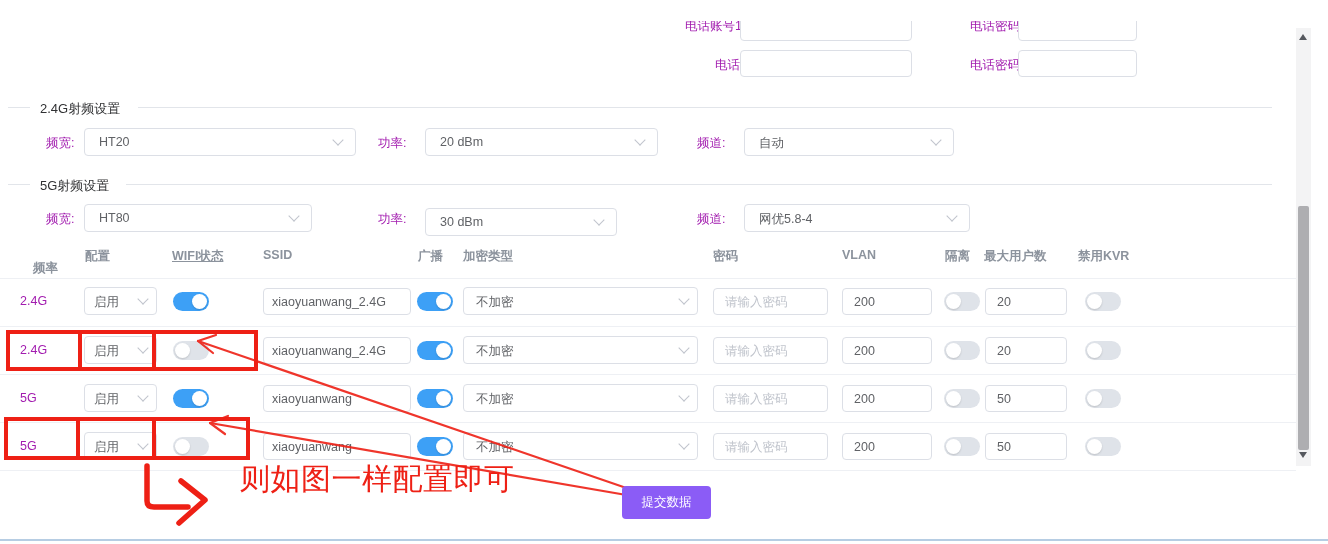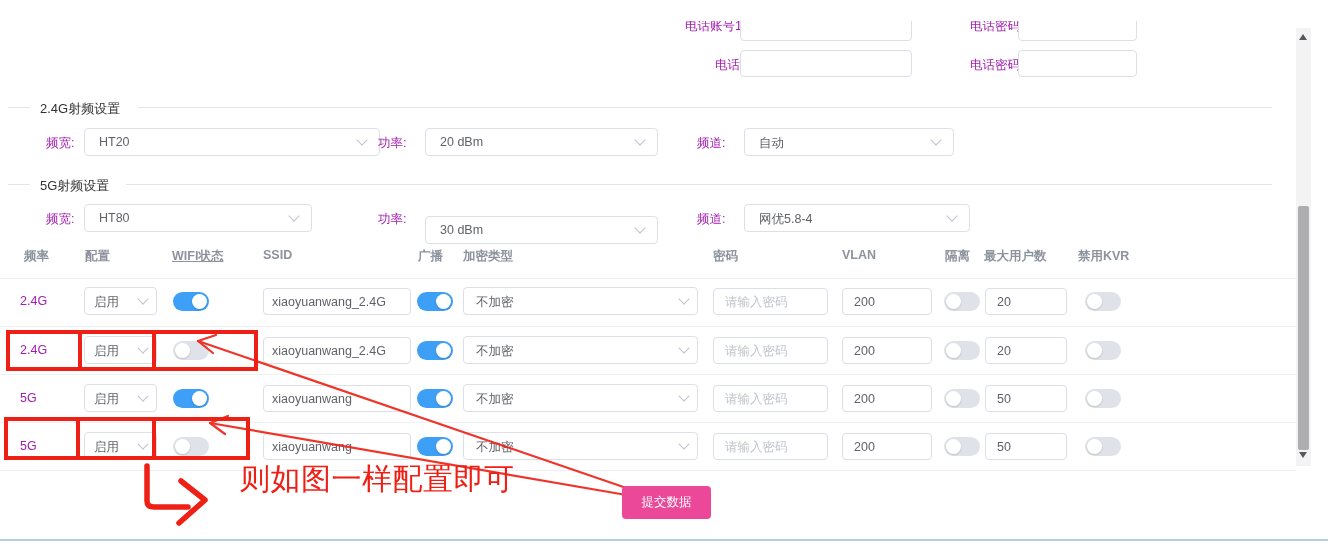--- a/index.html
+++ b/index.html
@@ -22,21 +22,21 @@
         box-shadow:0 1px 2px rgba(0,0,0,.15);}
   .toggle.on{background:#3da0f6;}
   .toggle.on .knob{left:auto;right:2px;}
   .rowline{position:absolute;left:0;width:1296px;height:1px;background:#eef0f4;}
   .secline{position:absolute;height:1px;background:#e2e5ea;}
   .sectitle{position:absolute;font-size:13px;color:#303133;white-space:nowrap;}
   .redbox{position:absolute;border:4px solid #ee2015;}
   .redvert{position:absolute;width:4px;background:#ee2015;}
   .annot-text{position:absolute;left:240px;top:460px;font-size:30px;line-height:38px;color:#ee2015;
         letter-spacing:.5px;white-space:nowrap;}
-  .btn{position:absolute;left:622px;top:486px;width:89px;height:33px;background:#ec4899;border:none;
+  .btn{position:absolute;left:622px;top:486px;width:89px;height:33px;background:#8b5cf6;border:none;
        border-radius:4px;color:#fff;font-family:inherit;font-size:12.5px;cursor:pointer;}
   .sb-track{position:absolute;left:1296px;top:28px;width:15px;height:438px;background:#f3f3f4;}
   .sb-thumb{position:absolute;left:1298px;top:206px;width:11px;height:244px;background:#aeaeb1;border-radius:2px;cursor:pointer;}
   .tri-up{position:absolute;left:1299px;top:34px;width:0;height:0;border:4.5px solid transparent;
         border-bottom:6px solid #55585e;border-top:none;cursor:pointer;}
   .tri-dn{position:absolute;left:1299px;top:452px;width:0;height:0;border:4.5px solid transparent;
         border-top:6px solid #55585e;border-bottom:none;cursor:pointer;}
   .clip{position:absolute;left:0;top:21px;width:1328px;height:21px;overflow:hidden;}
   .botline{position:absolute;left:0;top:539px;width:1328px;height:2px;background:#b6cde3;}
   svg.overlay{position:absolute;left:0;top:0;pointer-events:none;}
@@ -56,21 +56,21 @@
   <span class="lbl" style="left:715px;top:57px;">电话账号2</span>
   <input class="inp" style="left: 740px; top: 50px; width: 172px;" value="">
   <span class="lbl" style="left:970px;top:57px;">电话密码2</span>
   <input class="inp" style="left: 1018px; top: 50px; width: 119px;" value="">
 
   <div class="secline" style="left:8px;top:107px;width:22px;"></div>
   <span class="sectitle" style="left:40px;top:100px;">2.4G射频设置</span>
   <div class="secline" style="left:138px;top:107px;width:1134px;"></div>
 
   <span class="lbl" style="left:46px;top:135px;">频宽:</span>
-  <div class="sel" style="left:84px;top:128px;width:296px;">
+  <div class="sel" style="left:84px;top:128px;width:272px;">
     <span class="sv">HT20</span>
       <i class="chev"></i>
   </div>
   <span class="lbl" style="left:378px;top:135px;">功率:</span>
   <div class="sel" style="left:425px;top:128px;width:233px;">
     <span class="sv">20 dBm</span>
       <i class="chev"></i>
   </div>
   <span class="lbl" style="left:697px;top:135px;">频道:</span>
   <div class="sel" style="left:744px;top:128px;width:210px;">
@@ -81,31 +81,31 @@
   <div class="secline" style="left:8px;top:184px;width:22px;"></div>
   <span class="sectitle" style="left:40px;top:177px;">5G射频设置</span>
   <div class="secline" style="left:126px;top:184px;width:1146px;"></div>
 
   <span class="lbl" style="left:46px;top:211px;">频宽:</span>
   <div class="sel" style="left:84px;top:204px;width:228px;">
     <span class="sv">HT80</span>
       <i class="chev"></i>
   </div>
   <span class="lbl" style="left:378px;top:211px;">功率:</span>
-  <div class="sel" style="left:425px;top:216px;width:233px;">
+  <div class="sel" style="left:425px;top:208px;width:192px;">
     <span class="sv">30 dBm</span>
       <i class="chev"></i>
   </div>
   <span class="lbl" style="left:697px;top:211px;">频道:</span>
   <div class="sel" style="left:744px;top:204px;width:226px;">
     <span class="sv">网优5.8-4</span>
       <i class="chev"></i>
   </div>
 
-  <span class="hdr" style="left:24px;">频率</span>
+  <span class="hdr" style="left:33px;margin-top:12px;">频率</span>
   <span class="hdr" style="left:85px;">配置</span>
   <span class="hdr" style="left:172px;text-decoration:underline;">WIFI状态</span>
   <span class="hdr" style="left:263px;">SSID</span>
   <span class="hdr" style="left:418px;">广播</span>
   <span class="hdr" style="left:463px;">加密类型</span>
   <span class="hdr" style="left:713px;text-align:right;">密码</span>
   <span class="hdr" style="left:842px;">VLAN</span>
   <span class="hdr" style="left:945px;">隔离</span>
   <span class="hdr" style="left:984px;">最大用户数</span>
   <span class="hdr" style="left:1078px;">禁用KVR</span>

